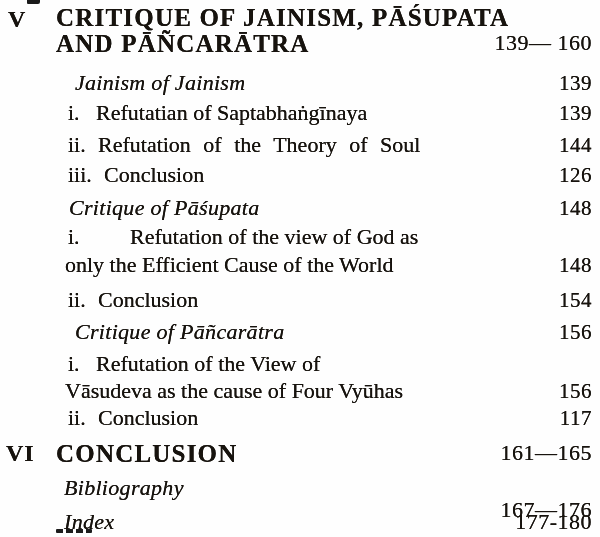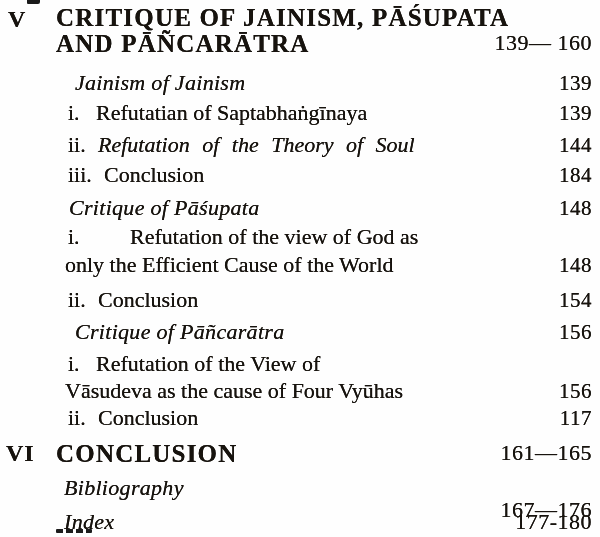--- a/index.html
+++ b/index.html
@@ -11,21 +11,21 @@
     overflow: hidden;
     font-family: "Liberation Serif", "DejaVu Serif", serif;
     color: #17130e;
   }
   .abs { position: absolute; white-space: nowrap; line-height: 1.05; text-shadow: 0 0 0.5px currentColor; }
   .caps   { font-weight: bold; font-size: 25px; letter-spacing: 1.2px; }
   .roman  { font-weight: bold; font-size: 24px; letter-spacing: 1px; }
   .sec    { font-style: italic; font-size: 22px; letter-spacing: 0.3px; }
   .itemnum{ font-size: 22px; }
   .item   { font-size: 22px; }
-  .spread { word-spacing: 7px; font-style: italic; }
+  .spread { word-spacing: 7px; }
   .pg     { font-size: 21px; right: 8px; text-align: right; letter-spacing: 0.5px; }
   .pg-range { font-size: 22px; }
   .artifact-top {
     position: absolute; left: 27px; top: 0; width: 13px; height: 4px;
     background: #1a1a1a; border-radius: 0 0 2px 1px;
   }
   .artifact-bottom {
     position: absolute; left: 56px; top: 529px; width: 36px; height: 4px;
     background: repeating-linear-gradient(90deg, #1c1c1c 0 7px, rgba(28,28,28,0) 7px 10px);
     border-radius: 1px;
@@ -49,21 +49,21 @@
   <div class="abs itemnum" style="left:68px; top:101px;">i.</div>
   <div class="abs item" style="left:96px; top:101px;">Refutatian of Saptabhaṅgīnaya</div>
   <div class="abs pg" style="top:102px;">139</div>
 
   <div class="abs itemnum" style="left:68px; top:133px;">ii.</div>
   <div class="abs item spread" style="left:98px; top:133px;">Refutation of the Theory of Soul</div>
   <div class="abs pg" style="top:134px;">144</div>
 
   <div class="abs itemnum" style="left:68px; top:163px;">iii.</div>
   <div class="abs item" style="left:104px; top:163px;">Conclusion</div>
-  <div class="abs pg" style="top:164px;">184</div>
+  <div class="abs pg" style="top:164px;">126</div>
 
   <div class="abs sec" style="left:69px; top:196px;">Critique of Pāśupata</div>
   <div class="abs pg" style="top:197px;">148</div>
 
   <div class="abs itemnum" style="left:68px; top:225px;">i.</div>
   <div class="abs item" style="left:96px; top:225px;margin-left:34px;">Refutation of the view of God as</div>
   <div class="abs item" style="left:65px; top:253px;">only the Efficient Cause of the World</div>
   <div class="abs pg" style="top:254px;">148</div>
 
   <div class="abs itemnum" style="left:68px; top:288px;">ii.</div>

